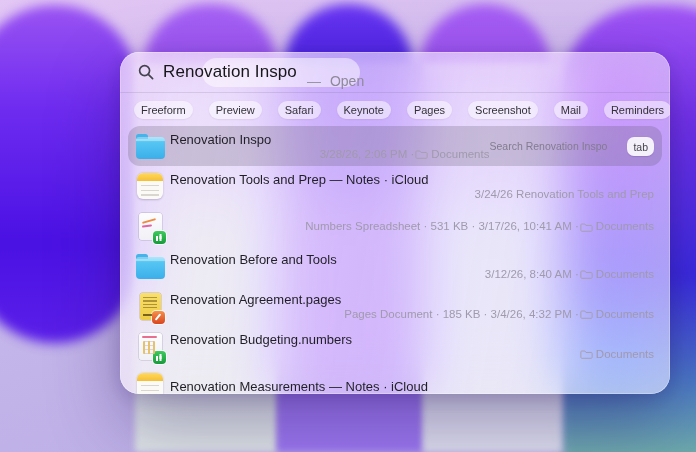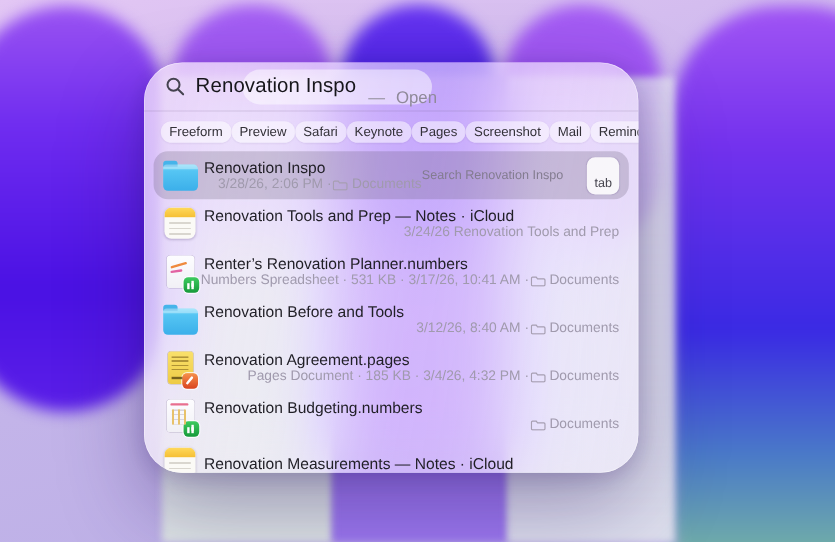--- a/index.html
+++ b/index.html
@@ -20,51 +20,51 @@
     background:linear-gradient(180deg,#a65ef4,#8a3cf0);}
   .cap-right{left:560px;top:5px;width:200px;height:520px;border-radius:90px;
     background:linear-gradient(180deg,#a155f4 0%,#7432ee 22%,#3a2ae4 52%,#4a7ac8 72%,#7dbe9e 92%,#8ec59a 100%);}
   
   .bar{position:absolute;top:64px;bottom:0;filter:blur(3px);}
   .bar-a{left:135px;width:142px;background:linear-gradient(180deg,rgba(231,240,234,.72),rgba(225,234,229,.92));}
   .bar-b{left:277px;width:146px;background:linear-gradient(180deg,rgba(150,112,238,.8),rgba(154,116,240,.95));}
   .bar-c{left:423px;width:139px;background:linear-gradient(180deg,rgba(230,233,240,.72),rgba(226,229,238,.9));}
   
   .panel{
-    position:absolute;left:120px;top:52px;width:412px;height:342px;border-radius:32px;
+    position:absolute;left:120px;top:52px;width:550px;height:342px;border-radius:19px;
     background:linear-gradient(100deg,rgba(250,240,249,.66),rgba(243,239,250,.55) 55%,rgba(242,236,249,.62));
     -webkit-backdrop-filter:blur(26px) saturate(160%);backdrop-filter:blur(26px) saturate(160%);
     box-shadow:0 28px 70px rgba(40,18,95,.38),0 4px 18px rgba(40,18,95,.18),inset 0 0 0 .5px rgba(255,255,255,.55);
     overflow:hidden;
   }
   
   .search-row{position:absolute;top:0;left:0;right:0;height:40px;display:flex;align-items:center;padding-left:18px;}
   .completion-pill{position:absolute;left:82px;top:6px;width:158px;height:29px;border-radius:15px;
     background:rgba(255,255,255,.5);}
   .search-icon{width:16px;height:16px;margin-right:9px;flex:0 0 auto;position:relative;z-index:2;}
   .query{position:relative;z-index:2;font-size:17px;color:#17161b;letter-spacing:.1px;white-space:pre;}
   .compl{position:relative;z-index:2;font-size:14px;color:#8f8a99;margin-left:10px;white-space:pre;margin-top:18px;}
   .compl .dash{margin-right:9px;color:#9a95a4;}
   .divider{position:absolute;top:40px;left:0;right:0;height:1px;background:rgba(110,98,132,.18);}
   
-  .chips{position:absolute;top:46px;left:14px;right:6px;height:24px;display:flex;align-items:center;gap:0;}
+  .chips{position:absolute;top:46px;left:14px;right:6px;height:24px;display:flex;align-items:center;gap:16px;}
   .chip{flex:0 0 auto;padding:3px 7px;border-radius:11px;background:rgba(255,255,255,.52);
     font-size:11px;color:#333138;white-space:nowrap;box-shadow:0 .5px 1.5px rgba(70,50,110,.12);}
   
   .list{position:absolute;top:74px;left:8px;right:8px;}
   .row{height:40px;display:flex;align-items:center;border-radius:12px;padding:0 8px 0 2px;}
   .row.selected{background:rgba(92,82,104,.24);}
   .icon-col{width:40px;display:flex;justify-content:center;align-items:center;flex:0 0 auto;}
   .txt-col{flex:1 1 auto;min-width:0;}
   .rtitle{font-size:13px;color:#201f26;line-height:15px;white-space:nowrap;overflow:hidden;}
   .rsub{font-size:11.5px;color:#a09aad;line-height:13px;margin-top:1px;white-space:nowrap;display:flex;align-items:center;justify-content:flex-end;}
   .rsub .fglyph{margin:0 3px 0 1px;flex:0 0 auto;}
   .hint{margin-left:auto;display:flex;align-items:center;gap:20px;flex:0 0 auto;}
   .hint-label{font-size:10.5px;color:#837c90;}
-  .key-badge{background:rgba(255,255,255,.88);border-radius:7px;padding:16px 6px 3px;font-size:10.5px;color:#46444e;
+  .key-badge{background:rgba(255,255,255,.88);border-radius:7px;padding:4px 6px 3px;font-size:10.5px;color:#46444e;
     box-shadow:0 .5px 1px rgba(60,40,100,.18);}
   
   .icon-folder{position:relative;width:29px;height:22px;border-radius:3px 4px 4px 4px;
     background:linear-gradient(180deg,#7edafa 0%,#55c5f3 25%,#3bafea 100%);margin-top:3px;}
   .icon-folder::before{content:"";position:absolute;top:-3px;left:0;width:12px;height:5px;
     border-radius:2.5px 2.5px 0 0;background:#46b4ea;}
   .icon-folder::after{content:"";position:absolute;top:0;left:0;right:0;height:4px;
     border-radius:3px 4px 0 0;background:rgba(255,255,255,.35);}
   .icon-notes{position:relative;width:26px;height:26px;border-radius:6px;background:#fbfaf6;overflow:hidden;
     box-shadow:0 .5px 2px rgba(60,40,100,.25);}
@@ -167,21 +167,20 @@
       </div>
     </div>
 
     <div class="row">
       <div class="icon-col">
           <div class="icon-sheet">
             <div class="badge green"></div>
           </div>
         </div>
       <div class="txt-col">
-        <div class="rtitle">Renter’s Renovation Planner.numbers</div>
         <div class="rsub">
           <span>Numbers Spreadsheet · 531 KB · 3/17/26, 10:41 AM · </span>
           <svg class="fglyph" width="13" height="10" viewBox="0 0 14 11">
               <path d="M1.8 2.2 h3.4 l1.2 1.6 h5.8 c.55 0 1 .45 1 1 v4.4 c0 .55 -.45 1 -1 1 H1.8 c-.55 0 -1 -.45 -1 -1 V3.2 c0 -.55 .45 -1 1 -1 z" fill="none" stroke="#a79fb2" stroke-width="1.1"></path>
             </svg>
           <span>Documents</span>
         </div>
       </div>
     </div>
 

